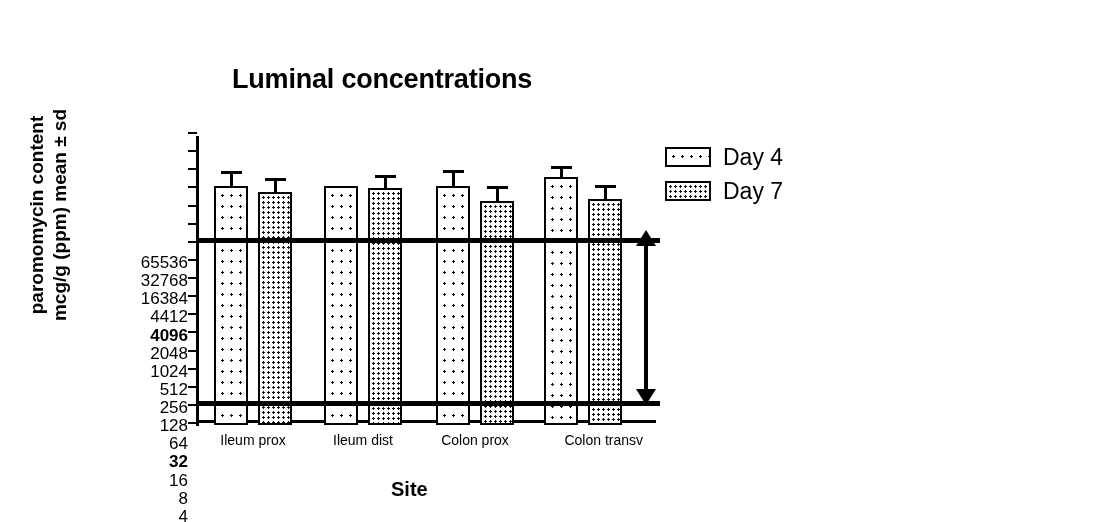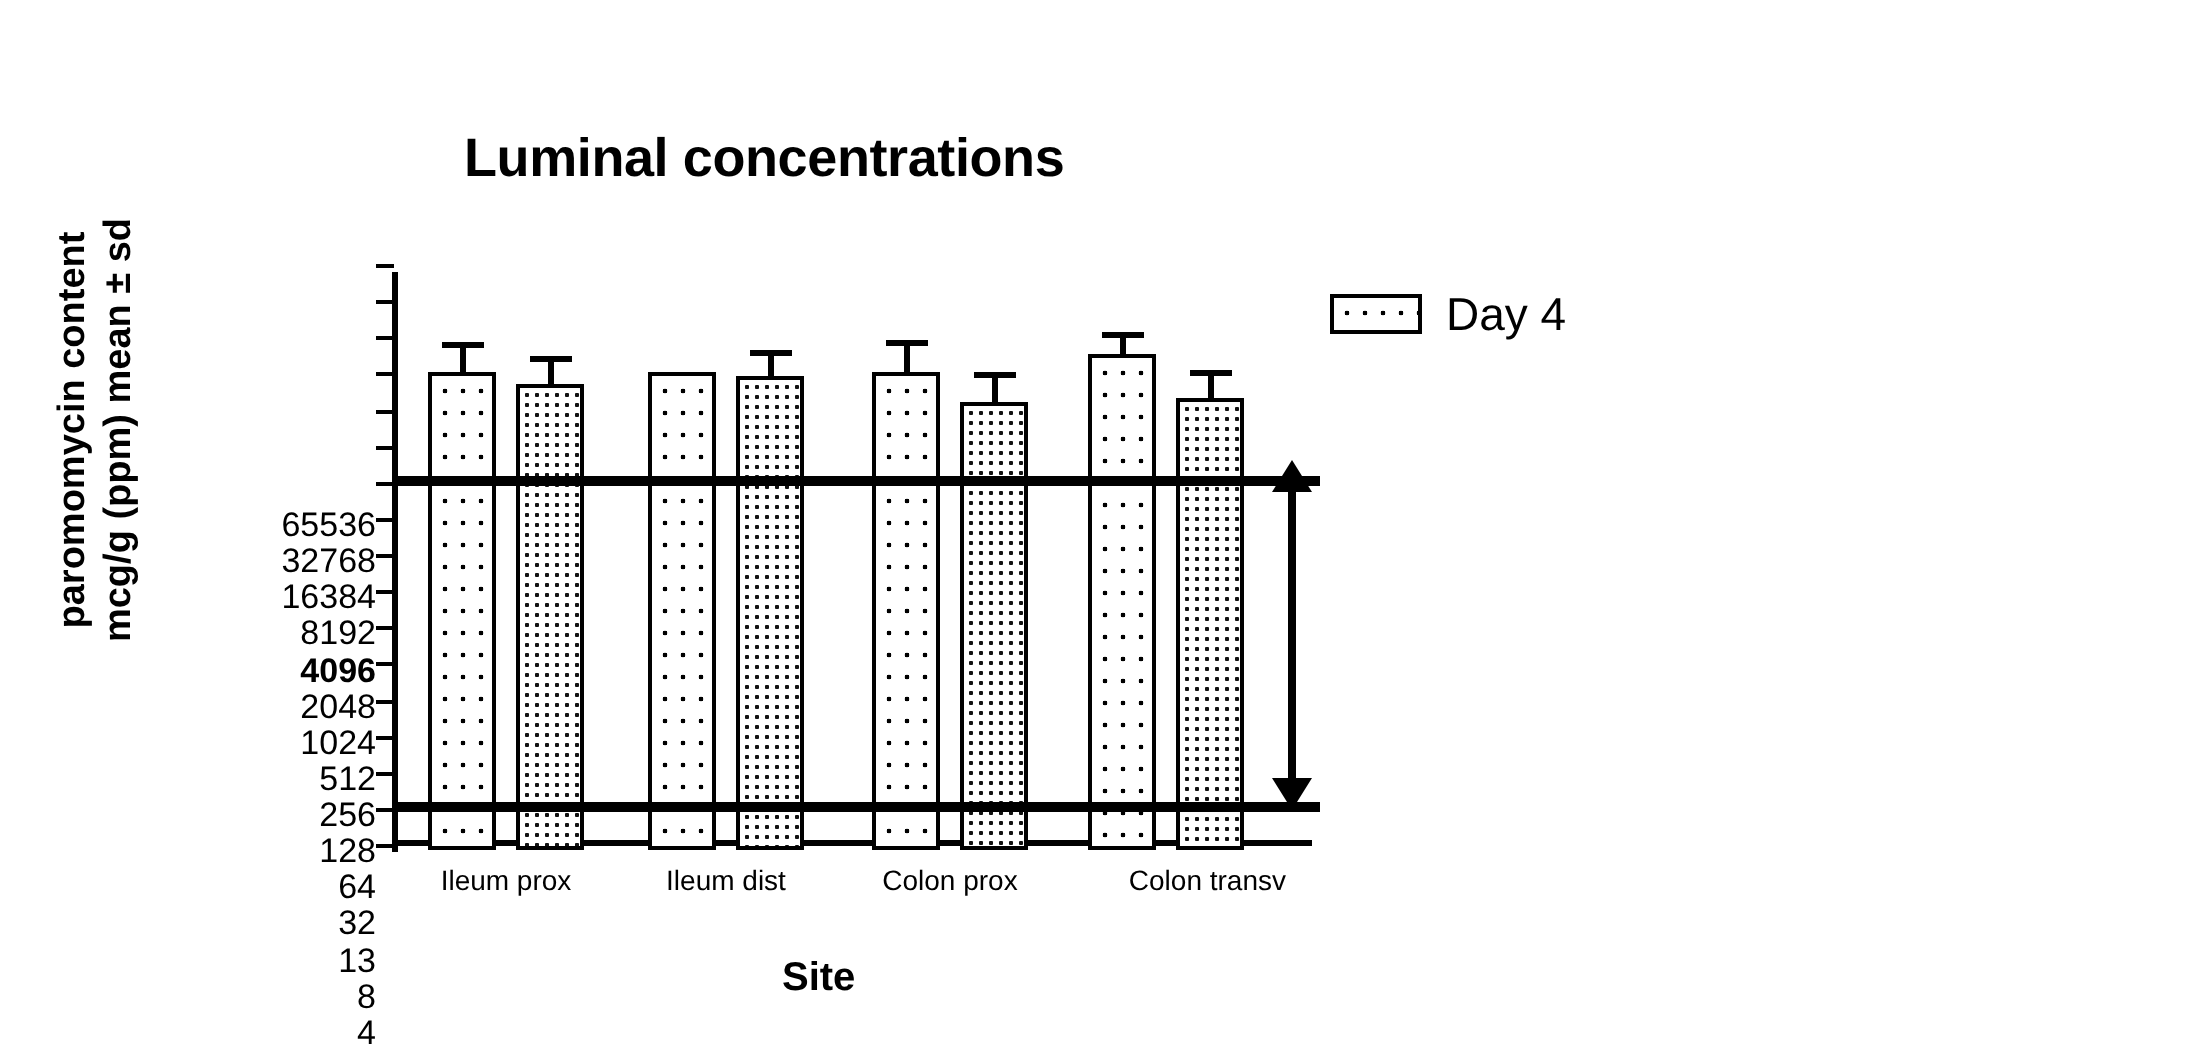--- a/index.html
+++ b/index.html
@@ -111,30 +111,30 @@
 
   <div class="ytitle-wrap">
     <div class="ytitle-line">paromomycin content</div>
     <div class="ytitle-line">mcg/g (ppm) mean ± sd</div>
   </div>
 
   <div class="ylabel-host" id="ylabels">
       <div class="ticklabel" style="top: 124px; width: 58px;">65536</div>
       <div class="ticklabel" style="top: 142.125px; width: 58px;">32768</div>
       <div class="ticklabel" style="top: 160.25px; width: 58px;">16384</div>
-      <div class="ticklabel" style="top: 178.375px; width: 58px;">8192</div>
+      <div class="ticklabel" style="top: 178.375px; width: 58px;">4412</div>
       <div class="ticklabel" style="top: 196.5px; width: 58px; font-weight: bold;">4096</div>
       <div class="ticklabel" style="top: 214.625px; width: 58px;">2048</div>
       <div class="ticklabel" style="top: 232.75px; width: 58px;">1024</div>
       <div class="ticklabel" style="top: 250.875px; width: 58px; text-align: right;">512</div>
       <div class="ticklabel" style="top: 269px; width: 58px;">256</div>
       <div class="ticklabel" style="top: 287.125px; width: 58px;">128</div>
       <div class="ticklabel" style="top: 305.25px; width: 58px;">64</div>
-      <div class="ticklabel" style="top: 323.375px; width: 58px;">32</div>
-      <div class="ticklabel" style="top: 341.5px; width: 58px;">13</div>
+      <div class="ticklabel" style="top: 323.375px; width: 58px; font-weight: bold;">32</div>
+      <div class="ticklabel" style="top: 341.5px; width: 58px;">16</div>
       <div class="ticklabel" style="top: 359.625px; width: 58px;">8</div>
       <div class="ticklabel" style="top: 377.75px; width: 58px;">4</div>
     </div>
 
   <div class="plot">
     <div class="axis-line-y"></div>
     <div class="axis-line-x"></div>
     <div id="ticks">
         <div class="tick" style="top: 2px;"></div>
         <div class="tick" style="top: 20.125px;"></div>
@@ -194,15 +194,19 @@
       <div class="xlabel" style="left: 523px; width: 120px; text-align: right;">Colon transv</div>
     </div>
   <div class="xtitle-inner">Site</div>
 
 
   <div class="legend">
     <div class="legend-row">
       <div class="legend-swatch pat-day4"></div>
       <div class="legend-text">Day 4</div>
     </div>
+    <div class="legend-row">
+      <div class="legend-swatch pat-day7"></div>
+      <div class="legend-text">Day 7</div>
+    </div>
   </div>
 
 </div>
 
 </body></html>

